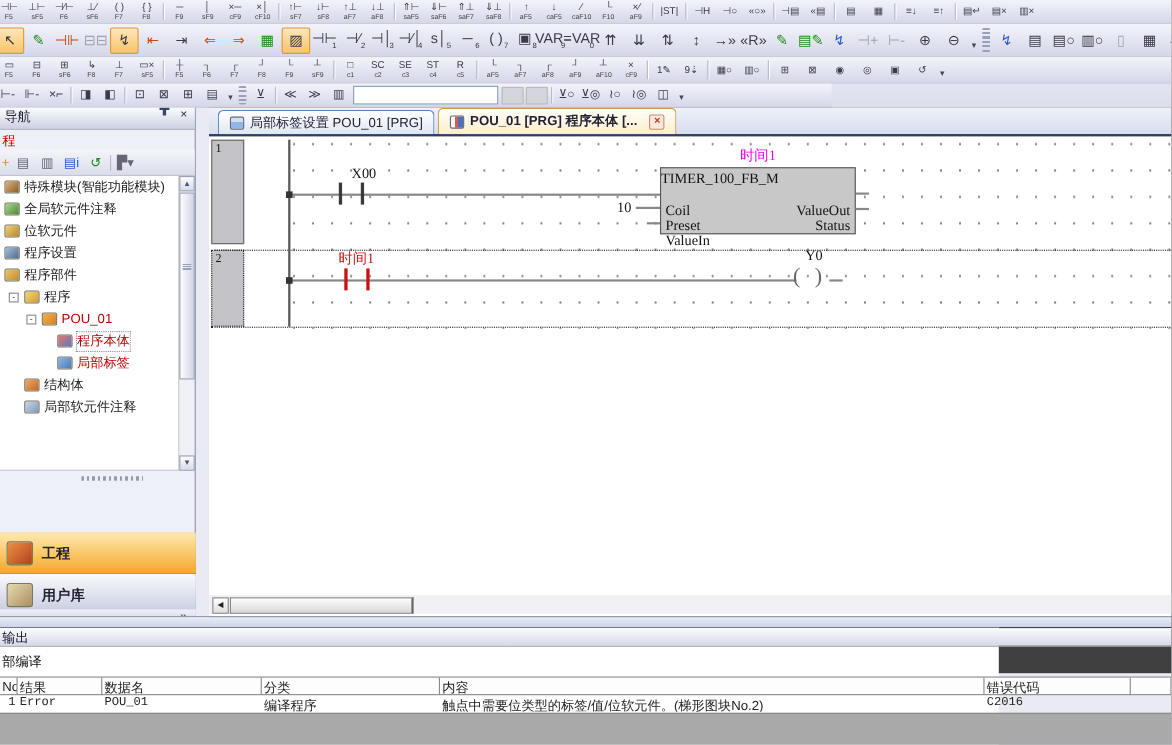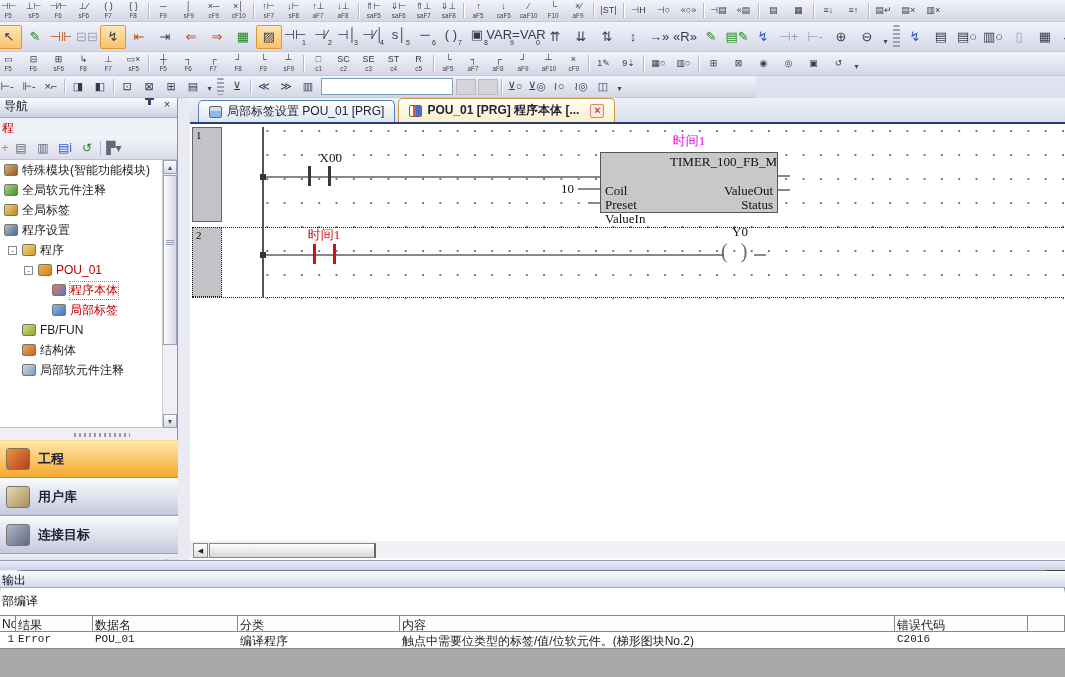--- a/index.html
+++ b/index.html
@@ -68,21 +68,21 @@
     border:1px solid #9aa0b8;font-size:7px;color:#456;text-align:center;line-height:13px;}
   .vsb .thumb{position:absolute;left:0;top:15px;width:14px;height:170px;background:linear-gradient(90deg,#fdfdfe,#d2d5e6);
     border:1px solid #9aa0b8;}
   .vsb .grip{position:absolute;left:3px;top:80px;width:8px;height:6px;
     background:repeating-linear-gradient(#9aa0b8 0 1px,transparent 1px 2px);}
   .splitter{position:absolute;left:0;top:332px;width:178px;height:10px;display:flex;align-items:center;justify-content:center;}
   .splitter .dots{width:56px;height:4px;background:repeating-linear-gradient(90deg,#99a 0 2px,transparent 2px 5px);}
   .navbtns{position:absolute;left:0;top:342px;width:178px;}
   .navbtn{height:38px;display:flex;align-items:center;gap:8px;padding-left:6px;font-size:13px;font-weight:bold;color:#223;
     background:linear-gradient(#f8f9fc,#c5c9dd);border-top:1px solid #fff;border-bottom:1px solid #9aa0b8;}
-  .navbtn.active{background:linear-gradient(#fde8ab,#f6a82c);border-bottom:1px solid #d98b00;border-top:1px solid #ffd98a;}
+  .navbtn.active{background:linear-gradient(#fde8ab,#f6a82c);border-bottom:1px solid #d98b00;border-top:1px solid #ffd98a;margin-top:44px;}
   .nbicon{width:24px;height:22px;border-radius:3px;border:1px solid #776;}
   .nav-more{position:absolute;left:0;top:456px;width:178px;height:16px;background:linear-gradient(#eef0f8,#c9cde0);
     text-align:right;padding-right:8px;font-size:11px;color:#334;line-height:14px;}
   
   .editor{position:absolute;left:190px;top:98px;width:887px;height:514px;background:#404040;}
   .tabbar{position:absolute;left:0;top:0;right:0;height:26px;
     background:linear-gradient(#eef1f9,#d8deee);border-bottom:2px solid #27406e;display:flex;align-items:flex-end;padding-left:8px;}
   .tab{display:flex;align-items:center;gap:5px;height:22px;padding:0 10px;margin-right:3px;font-size:12px;
     border:1px solid #5a7fb8;border-bottom:none;border-radius:5px 5px 0 0;background:linear-gradient(#ffffff,#dfe6f2);color:#223;white-space:nowrap;}
   .tab.active{font-weight:bold;background:linear-gradient(#fffef8,#fbeecb);border-color:#c89a40;height:24px;}
@@ -100,33 +100,33 @@
   .selrow{position:absolute;left:2px;top:103px;width:882px;height:71px;border-top:1px dotted #222;border-bottom:1px dotted #222;}
   .rail{position:absolute;left:72px;top:3px;width:2px;height:170px;background:#555;}
   .wire{position:absolute;height:2px;background:#888;}
   .cbar{position:absolute;width:3px;height:20px;background:#3a3a3a;}
   .cbar.err{background:#cc1111;}
   .jdot{position:absolute;width:6px;height:6px;background:#333;}
   .ltxt{position:absolute;font-family:"Liberation Serif",serif;font-size:13px;color:#111;white-space:nowrap;}
   .ltxt.mag{color:#e800e8;}
   .ltxt.err{color:#cc1111;}
   .fb{position:absolute;left:410px;top:28px;width:178px;height:61px;background:#c8c8c8;border:1px solid #555;}
-  .fb .fbt{position:absolute;left:0;top:1px;width:100%;text-align:right;font-family:"Liberation Serif",serif;font-size:13px;color:#111;}
+  .fb .fbt{position:absolute;left:0;top:1px;width:100%;text-align:left;font-family:"Liberation Serif",serif;font-size:13px;color:#111;}
   .pin-l{position:absolute;left:4px;font-family:"Liberation Serif",serif;font-size:13px;color:#111;}
   .pin-r{position:absolute;right:4px;font-family:"Liberation Serif",serif;font-size:13px;color:#111;}
   .coil{position:absolute;left:531px;top:116px;font-family:"Liberation Serif",serif;font-size:20px;color:#666;letter-spacing:4px;}
   .hstrip{position:absolute;left:0;top:417px;width:887px;height:17px;background:#f1f1f5;}
   .hsb-arr{position:absolute;left:3px;top:419px;width:15px;height:15px;background:linear-gradient(#fff,#ddd);
     border:1px solid #888;font-size:7px;color:#222;text-align:center;line-height:14px;}
   .hsb-thumb{position:absolute;left:19px;top:419px;width:167px;height:15px;background:linear-gradient(#fdfdfd,#d8d8d8);
     border:1px solid #888;border-right:2px solid #666;}
   
   .statusstrip{position:absolute;left:0;top:560px;width:1065px;height:10px;
     background:linear-gradient(#e8edf8,#ccd4e8);border-top:1px solid #99a;}
-  .output{position:absolute;left:0;top:570px;width:1065px;height:107px;background:#fff;border-top:1px solid #778;border-radius:23px;}
+  .output{position:absolute;left:0;top:570px;width:908px;height:107px;background:#fff;border-top:1px solid #778;}
   .out-title{position:absolute;left:0;top:0;width:1065px;height:17px;background:linear-gradient(#fbfcfe,#d6d9e7);
     border-bottom:1px solid #9aa;font-size:12px;padding:1px 0 0 2px;color:#112;}
   .out-sec{position:absolute;left:2px;top:22px;font-size:12px;color:#111;}
   .out-table{position:absolute;left:0;top:44px;width:1065px;}
   .orow{display:flex;}
   .orow.head{border-top:1px solid #888;border-bottom:1px solid #888;background:#fdfdfd;height:17px;}
   .orow.data{height:15px;}
   .ocell{flex:0 0 auto;font-size:12px;padding:1px 2px 0 2px;white-space:nowrap;overflow:hidden;}
   .orow.head .ocell{border-right:1px solid #888;}
   .ocell.mono{font-family:"Liberation Mono",monospace;font-size:11px;}
@@ -662,47 +662,47 @@
         <div class="trow" style="padding-left: 4px;">
           <div class="ticon" style="background: linear-gradient(135deg, rgb(224, 176, 128), rgb(143, 90, 32));"></div>
           <div class="tl">特殊模块(智能功能模块)</div>
         </div>
         <div class="trow" style="padding-left: 4px;">
           <div class="ticon" style="background: linear-gradient(135deg, rgb(168, 216, 144), rgb(74, 138, 48));"></div>
           <div class="tl">全局软元件注释</div>
         </div>
         <div class="trow" style="padding-left: 4px;">
           <div class="ticon" style="background: linear-gradient(135deg, rgb(240, 208, 128), rgb(184, 138, 32));"></div>
-          <div class="tl">全局标签</div>
+          <div class="tl">位软元件</div>
         </div>
         <div class="trow" style="padding-left: 4px;">
           <div class="ticon" style="background: linear-gradient(135deg, rgb(168, 192, 220), rgb(80, 104, 138));"></div>
           <div class="tl">程序设置</div>
+        </div>
+        <div class="trow" style="padding-left: 4px;">
+          <div class="ticon" style="background: linear-gradient(135deg, rgb(240, 200, 104), rgb(192, 138, 40));"></div>
+          <div class="tl">程序部件</div>
         </div>
         <div class="trow" style="padding-left: 22px;">
           <div class="exp" style="left: 8px;">-</div>
           <div class="ticon" style="background: linear-gradient(135deg, rgb(245, 211, 122), rgb(207, 160, 48));"></div>
           <div class="tl">程序</div>
         </div>
         <div class="trow" style="padding-left: 38px;">
           <div class="exp" style="left: 24px;">-</div>
           <div class="ticon" style="background: linear-gradient(135deg, rgb(243, 178, 74), rgb(215, 127, 31));"></div>
           <div class="tl red">POU_01</div>
         </div>
         <div class="trow focus" style="padding-left: 52px;">
           <div class="ticon" style="background: linear-gradient(135deg, rgb(232, 120, 104), rgb(88, 120, 192));"></div>
           <div class="tl red">程序本体</div>
         </div>
         <div class="trow" style="padding-left: 52px;">
           <div class="ticon" style="background: linear-gradient(135deg, rgb(144, 184, 232), rgb(72, 120, 184));"></div>
           <div class="tl red">局部标签</div>
-        </div>
-        <div class="trow" style="padding-left: 22px;">
-          <div class="ticon" style="background: linear-gradient(135deg, rgb(208, 224, 136), rgb(138, 168, 48));"></div>
-          <div class="tl">FB/FUN</div>
         </div>
         <div class="trow" style="padding-left: 22px;">
           <div class="ticon" style="background: linear-gradient(135deg, rgb(240, 168, 104), rgb(192, 104, 32));"></div>
           <div class="tl">结构体</div>
         </div>
         <div class="trow" style="padding-left: 22px;">
           <div class="ticon" style="background: linear-gradient(135deg, rgb(200, 216, 234), rgb(128, 152, 184));"></div>
           <div class="tl">局部软元件注释</div>
         </div>
       </div>

